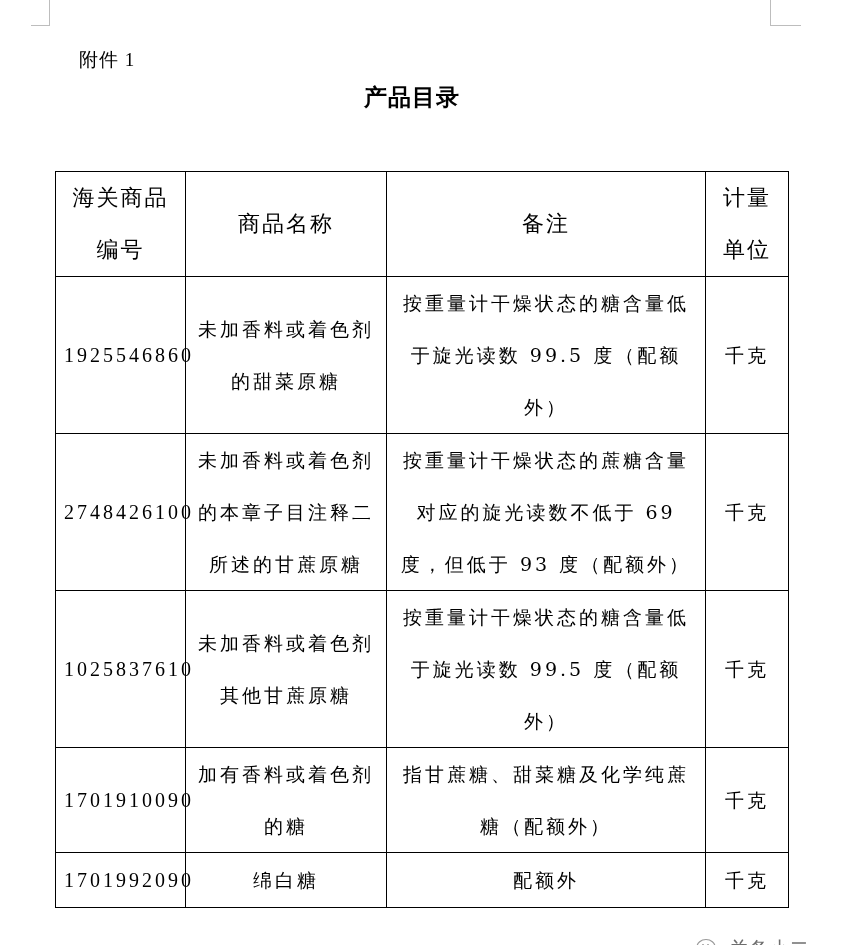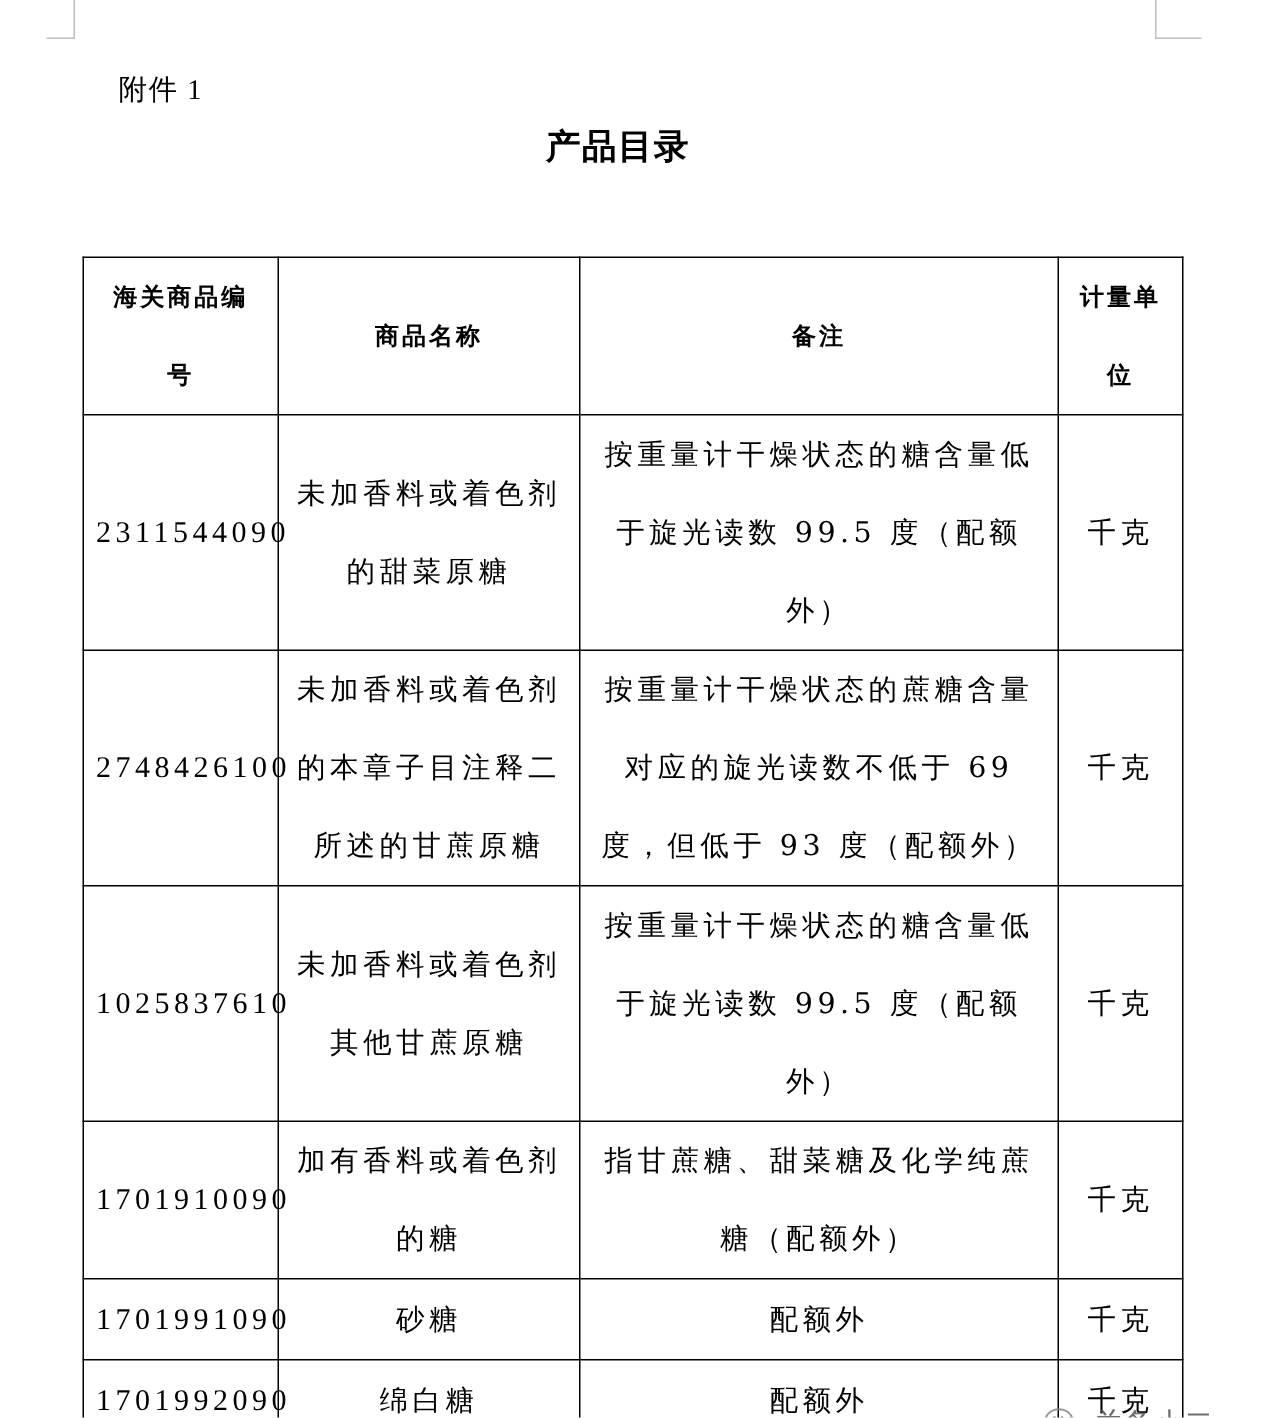--- a/index.html
+++ b/index.html
@@ -8,22 +8,22 @@
   .crop-mark { position:absolute; border-color:#bdbdbd; border-style:solid; border-width:0; }
   .cm-left { left:31px; top:0; width:18px; height:25px; border-right-width:1px; border-bottom-width:1px; }
   .cm-right { left:770px; top:0; width:30px; height:25px; border-left-width:1px; border-bottom-width:1px; }
   .attach { position:absolute; left:79px; top:27px; font-size:19px; letter-spacing:1px;
             font-family:"Liberation Serif","DejaVu Serif",serif;margin-top:20px; }
   .title { position:absolute; left:0; width:824px; top:82px; text-align:center;
            font-size:23px; font-weight:bold; font-family:"DejaVu Sans","Liberation Sans",sans-serif; letter-spacing:1px; }
   table.catalog { position:absolute; left:55px; top:171px; border-collapse:collapse; table-layout:fixed;
                   width:733px; font-size:19px; }
   table.catalog td, table.catalog th { border:1.3px solid #000; padding:0 8px; vertical-align:middle; }
-  table.catalog th { font-weight:bold; text-align:center; line-height:52px;
-                     font-family:"DejaVu Sans","Liberation Sans",sans-serif; font-size:16px; letter-spacing:2px; }
+  table.catalog th { font-weight:normal; text-align:center; line-height:52px;
+                     font-family:"DejaVu Sans","Liberation Sans",sans-serif; font-size:22px; letter-spacing:2px; }
   table.catalog td { line-height:52px; letter-spacing:3px;text-align:center; }
   td.code { text-align:center; letter-spacing:0; padding:0 4px; font-family:"Liberation Serif","DejaVu Serif",serif; font-size:20px; }
   td.unit { text-align:left; padding-left:10px; }
   .watermark { position:absolute; left:695px; top:936px; display:flex; align-items:center; gap:4px;
                color:#555; font-size:20px; font-family:"DejaVu Sans","Liberation Sans",sans-serif; opacity:0.85; }
   .wm-icon { width:30px; height:26px; position:relative; }
 </style>
 </head>
 <body>
 
@@ -43,47 +43,41 @@
   <thead>
     <tr style="height:105px">
       <th style="padding:0 16px;">海关商品编号</th>
       <th>商品名称</th>
       <th>备注</th>
       <th style="padding:0 14px;">计量单位</th>
     </tr>
   </thead>
   <tbody>
     <tr style="height:104px">
-      <td class="code">2311544090</td>
+      <td class="code">1925546860</td>
       <td>未加香料或着色剂的甜菜原糖</td>
       <td>按重量计干燥状态的糖含量低于旋光读数 99.5 度（配额外）</td>
       <td class="unit">千克</td>
     </tr>
     <tr style="height:157px">
       <td class="code">2748426100</td>
       <td>未加香料或着色剂的本章子目注释二所述的甘蔗原糖</td>
       <td>按重量计干燥状态的蔗糖含量对应的旋光读数不低于 69 度，但低于 93 度（配额外）</td>
       <td class="unit">千克</td>
     </tr>
     <tr style="height:105px">
       <td class="code">1025837610</td>
       <td>未加香料或着色剂其他甘蔗原糖</td>
       <td>按重量计干燥状态的糖含量低于旋光读数 99.5 度（配额外）</td>
       <td class="unit">千克</td>
     </tr>
     <tr style="height:105px">
       <td class="code">1701910090</td>
       <td>加有香料或着色剂的糖</td>
       <td>指甘蔗糖、甜菜糖及化学纯蔗糖（配额外）</td>
-      <td class="unit">千克</td>
-    </tr>
-    <tr style="height:54px">
-      <td class="code">1701991090</td>
-      <td>砂糖</td>
-      <td>配额外</td>
       <td class="unit">千克</td>
     </tr>
     <tr style="height:55px">
       <td class="code">1701992090</td>
       <td>绵白糖</td>
       <td>配额外</td>
       <td class="unit">千克</td>
     </tr>
 
   </tbody>

